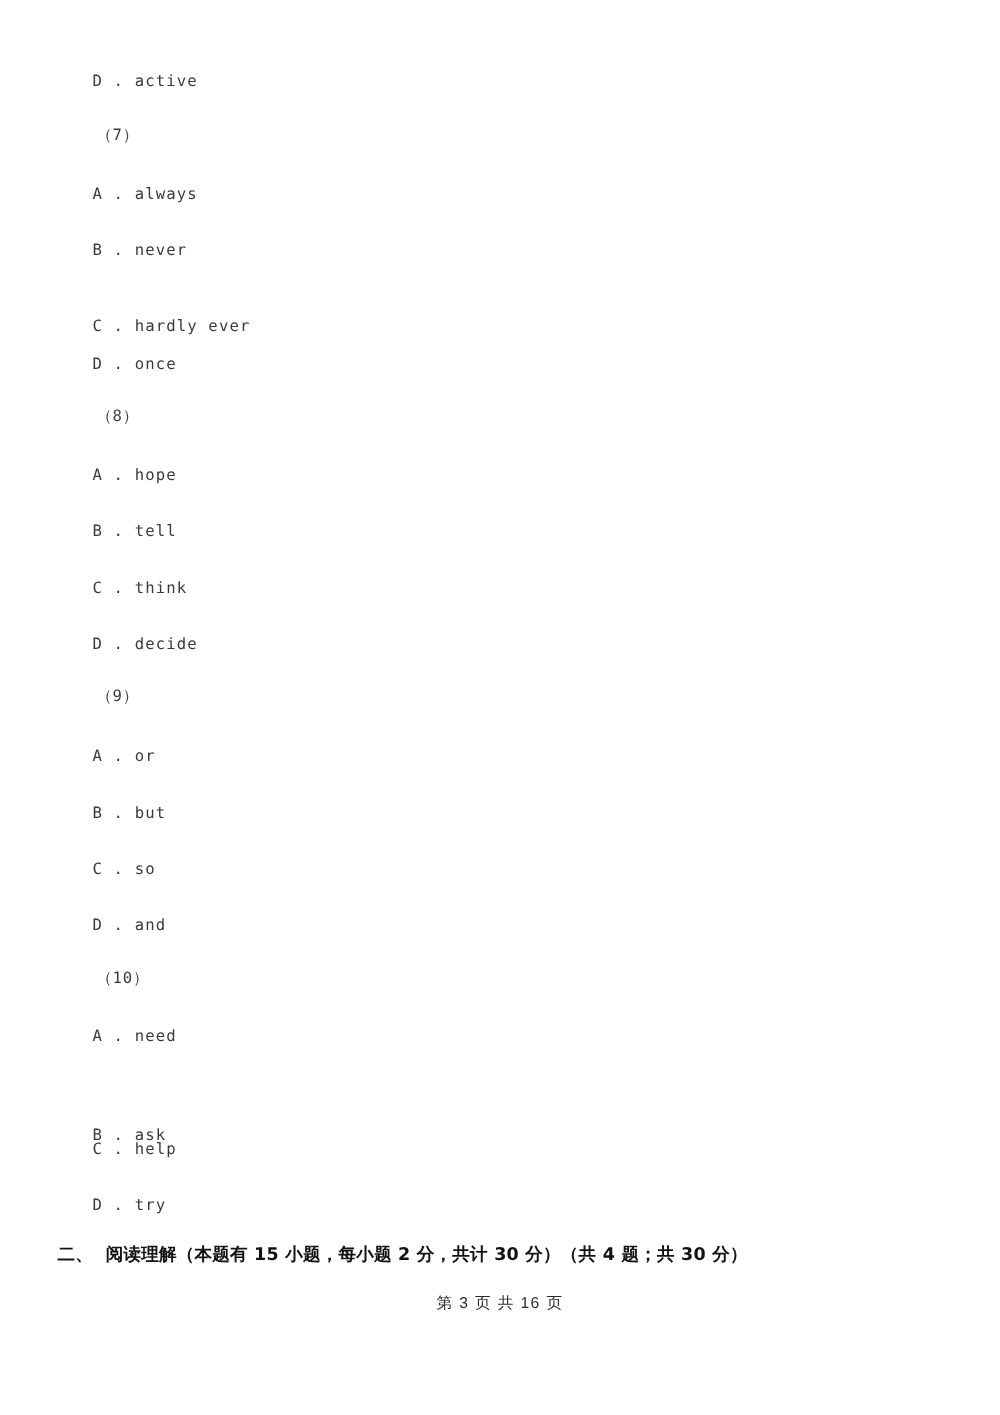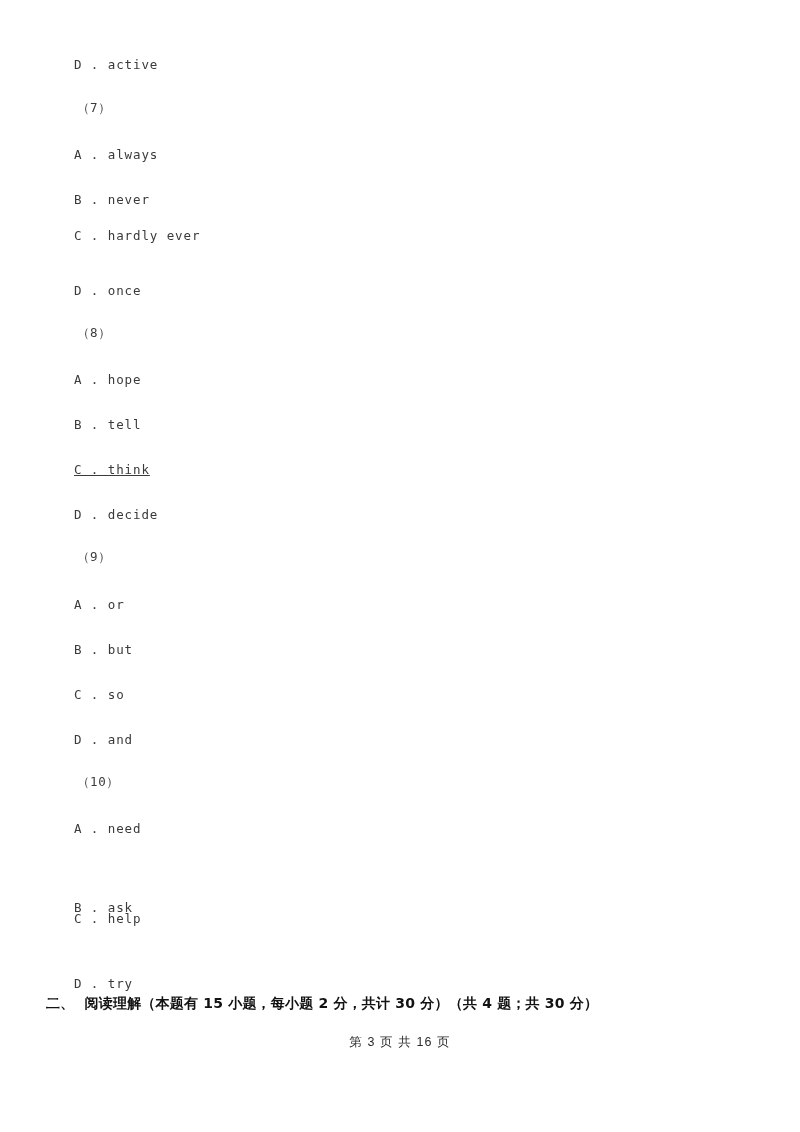--- a/index.html
+++ b/index.html
@@ -85,36 +85,36 @@
 </head>
 <body>
 
 <div class="page">
 
   <div class="content" id="lines-container">
       <div class="qline" style="top: 57px;">D . active</div>
       <div class="qnum" style="top: 100px;">（7）</div>
       <div class="qline" style="top: 147px;">A . always</div>
       <div class="qline" style="top: 192px;">B . never</div>
-      <div class="qline" style="top: 228px; text-align: center;">C . hardly ever</div>
+      <div class="qline" style="top: 253px; text-align: center;">C . hardly ever</div>
       <div class="qline" style="top: 283px;">D . once</div>
       <div class="qnum" style="top: 325px;">（8）</div>
       <div class="qline" style="top: 372px;">A . hope</div>
       <div class="qline" style="top: 417px;">B . tell</div>
-      <div class="qline" style="top: 462px; text-decoration: underline;">C . think</div>
+      <div class="qline" style="top: 462px;">C . think</div>
       <div class="qline" style="top: 507px;">D . decide</div>
       <div class="qnum" style="top: 549px;">（9）</div>
       <div class="qline" style="top: 597px;">A . or</div>
       <div class="qline" style="top: 642px;">B . but</div>
       <div class="qline" style="top: 687px;">C . so</div>
       <div class="qline" style="top: 732px;">D . and</div>
       <div class="qnum" style="top: 774px;">（10）</div>
       <div class="qline" style="top: 821px;">A . need</div>
       <div class="qline" style="top: 900px;">B . ask</div>
       <div class="qline" style="top: 911px;">C . help</div>
-      <div class="qline" style="top: 956px; margin-top: 20px;">D . try</div>
+      <div class="qline" style="top: 956px;">D . try</div>
     </div>
 
   <div class="section-heading">二、  阅读理解（本题有 15 小题，每小题 2 分，共计 30 分）（共 4 题；共 30 分）</div>
 
   <div class="footer">第 3 页 共 16 页</div>
 
 </div>
 
 </body></html>

